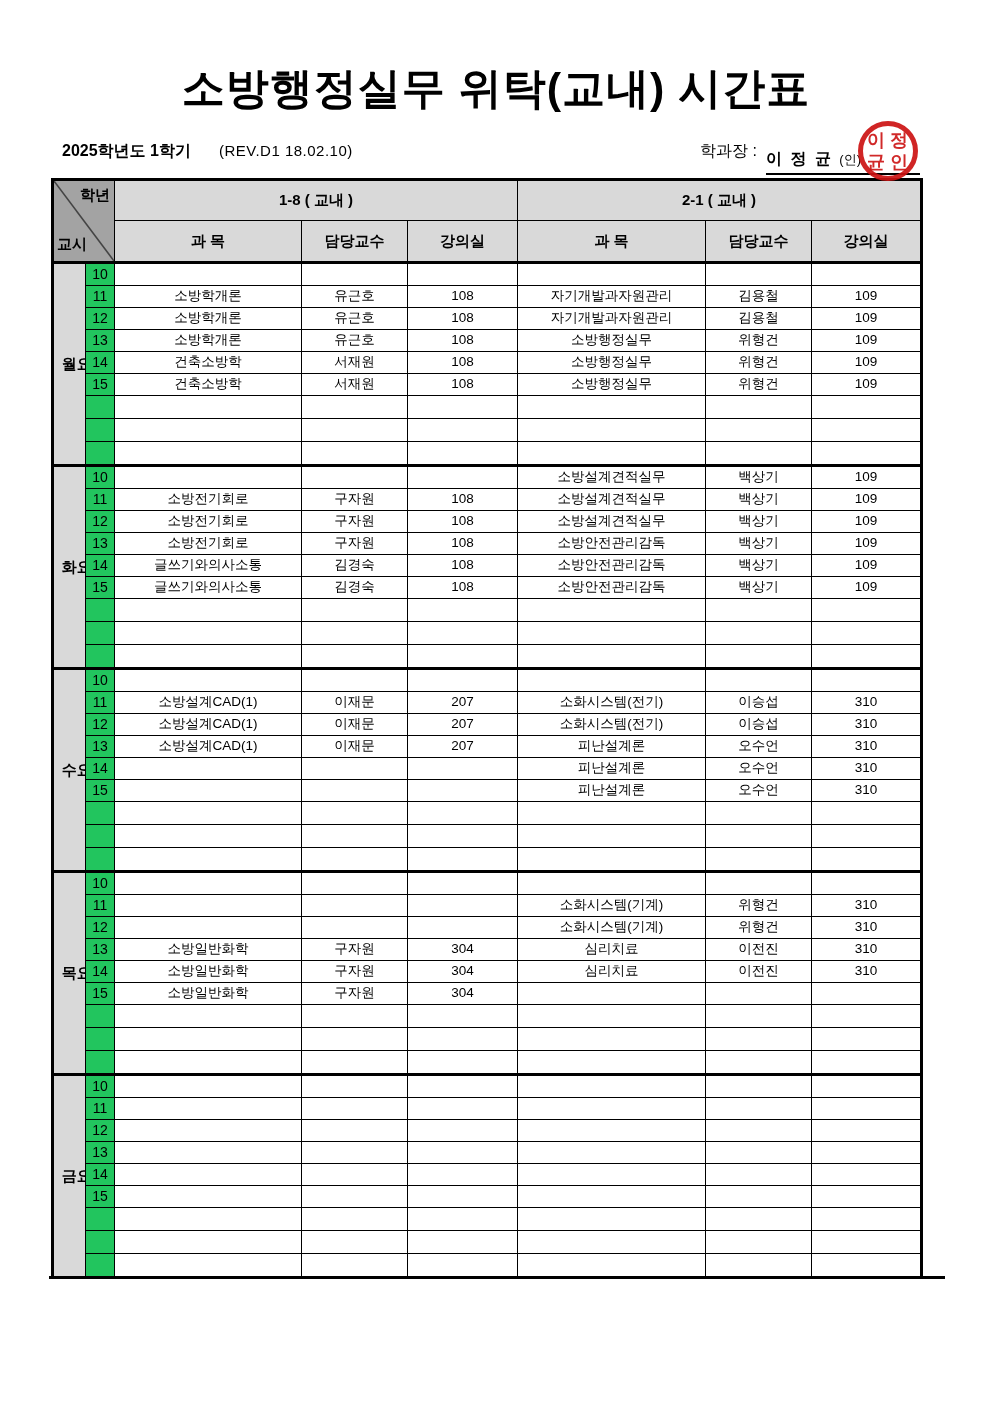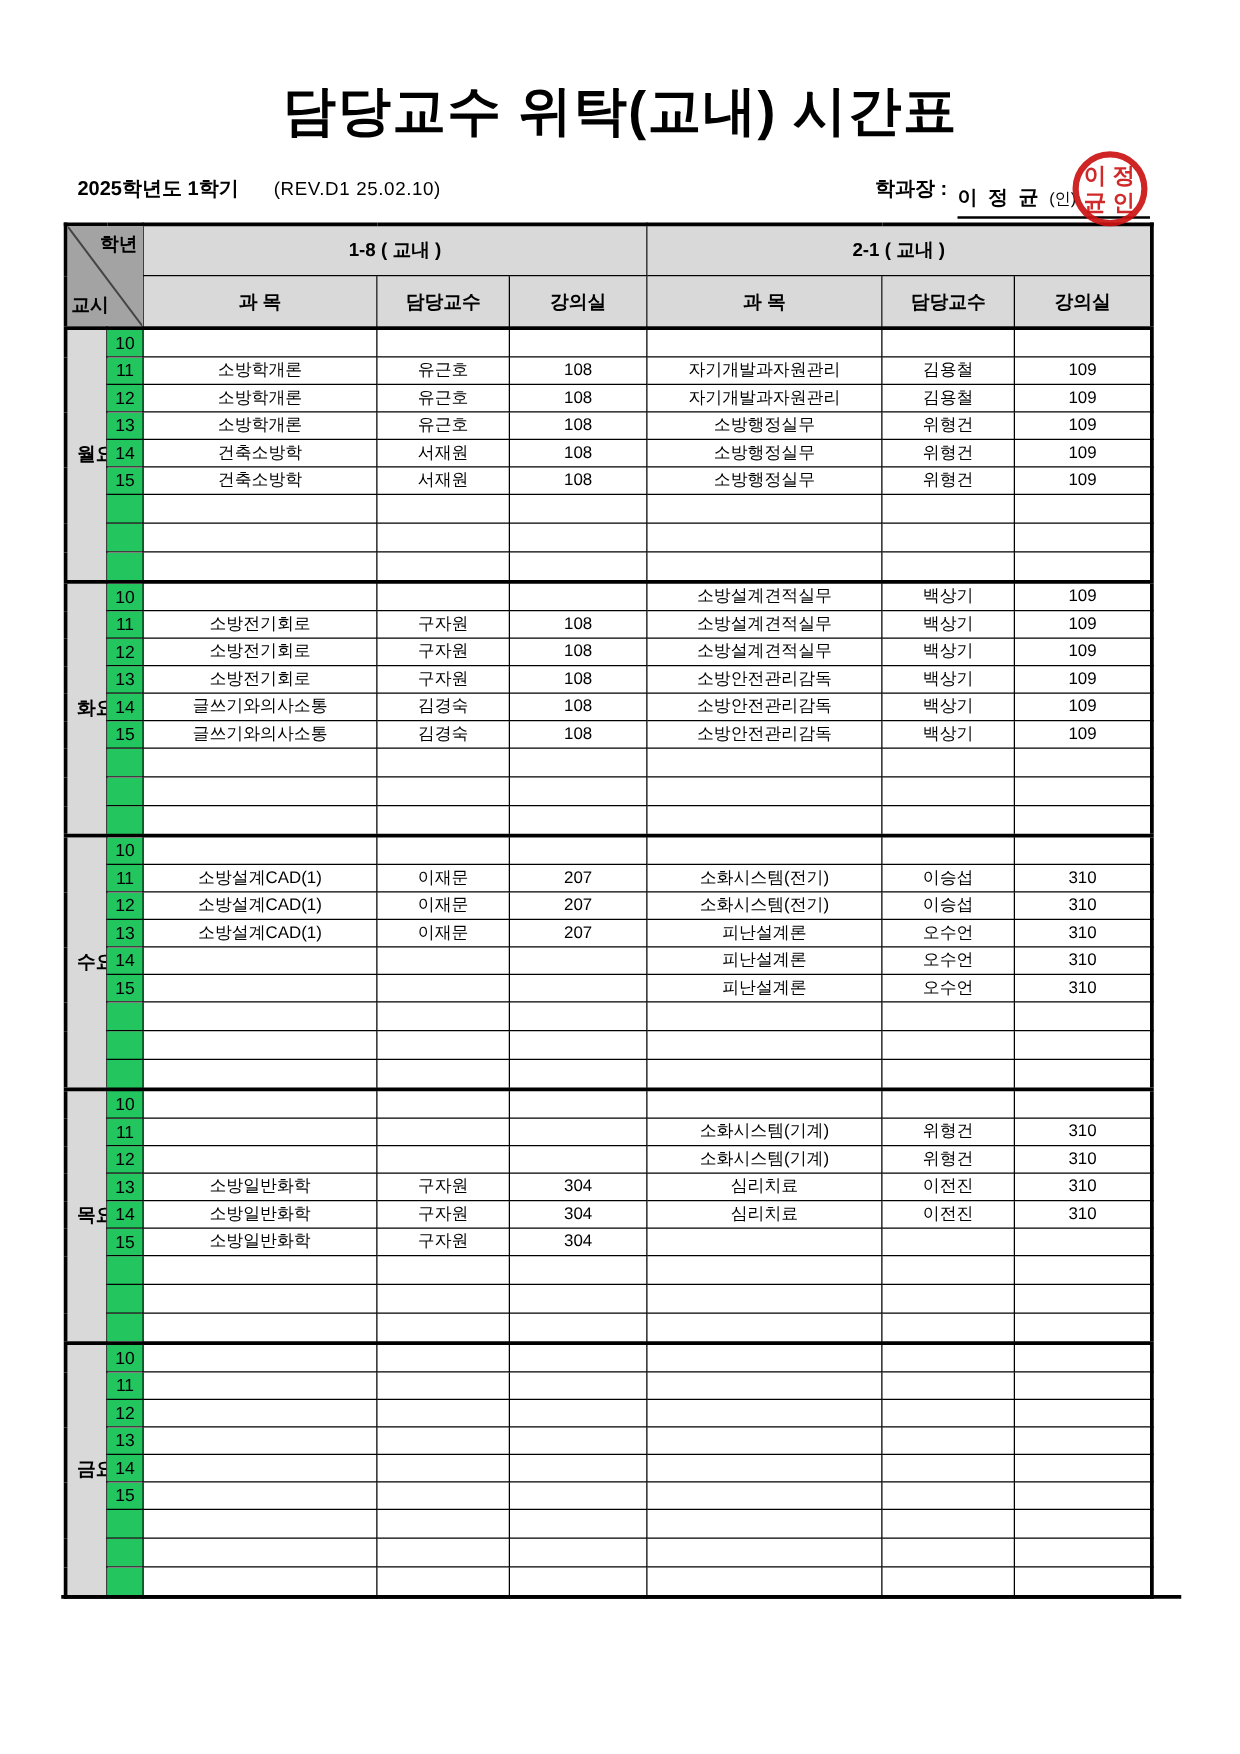--- a/index.html
+++ b/index.html
@@ -10,21 +10,21 @@
   }
   .title {
     position:absolute; top:60px; left:0; width:992px; text-align:center;
     font-size:43px; font-weight:bold; letter-spacing:1px; white-space:nowrap;
   }
   .meta-left {
     position:absolute; top:141px; left:62px; font-size:16px; font-weight:bold; white-space:nowrap;
   }
   .meta-rev { font-weight:normal; font-size:15px; margin-left:28px; letter-spacing:0.5px; }
   .head-label {
-    position:absolute; top:141px; left:700px; font-size:16px; font-weight:bold; white-space:nowrap;
+    position:absolute; top:141px; left:700px; font-size:16px; font-weight:normal; white-space:nowrap;
   }
   .sig-line {
     position:absolute; top:134px; left:766px; width:154px; height:29px;
     border-bottom:2px solid #000; text-align:left; font-size:16px; font-weight:bold;
     line-height:29px; letter-spacing:2px; white-space:nowrap;margin-top:10px;
   }
   .sig-suffix { font-size:13px; font-weight:normal; letter-spacing:0; }
   .seal {
     position:absolute; top:118px; left:856px; width:64px; height:66px; z-index:5;
   }
@@ -61,24 +61,24 @@
   }
   td.period { background:#22c55e; font-weight:normal; font-size:14px;margin-top:20px; }
   td.subj1 { border-left:2px solid #000; }
   .bottom-rule {
     position:absolute; top:1276px; left:49px; width:896px; height:3px; background:#000;
   }
 </style>
 </head>
 <body>
 
-<div class="title">담당교수  위탁(교내)  시간표</div>
+<div class="title">소방행정실무  위탁(교내)  시간표</div>
 
 <div class="meta-left">
-  <span>2025학년도  1학기</span><span class="meta-rev">(REV.D1  25.02.10)</span>
+  <span>2025학년도  1학기</span><span class="meta-rev">(REV.D1  18.02.10)</span>
 </div>
 
 <div class="head-label">학과장 :</div>
 
 <div class="sig-line">
   <span>이 정 균</span>
   <span class="sig-suffix">(인)</span>
 </div>
 
 <div class="seal">

